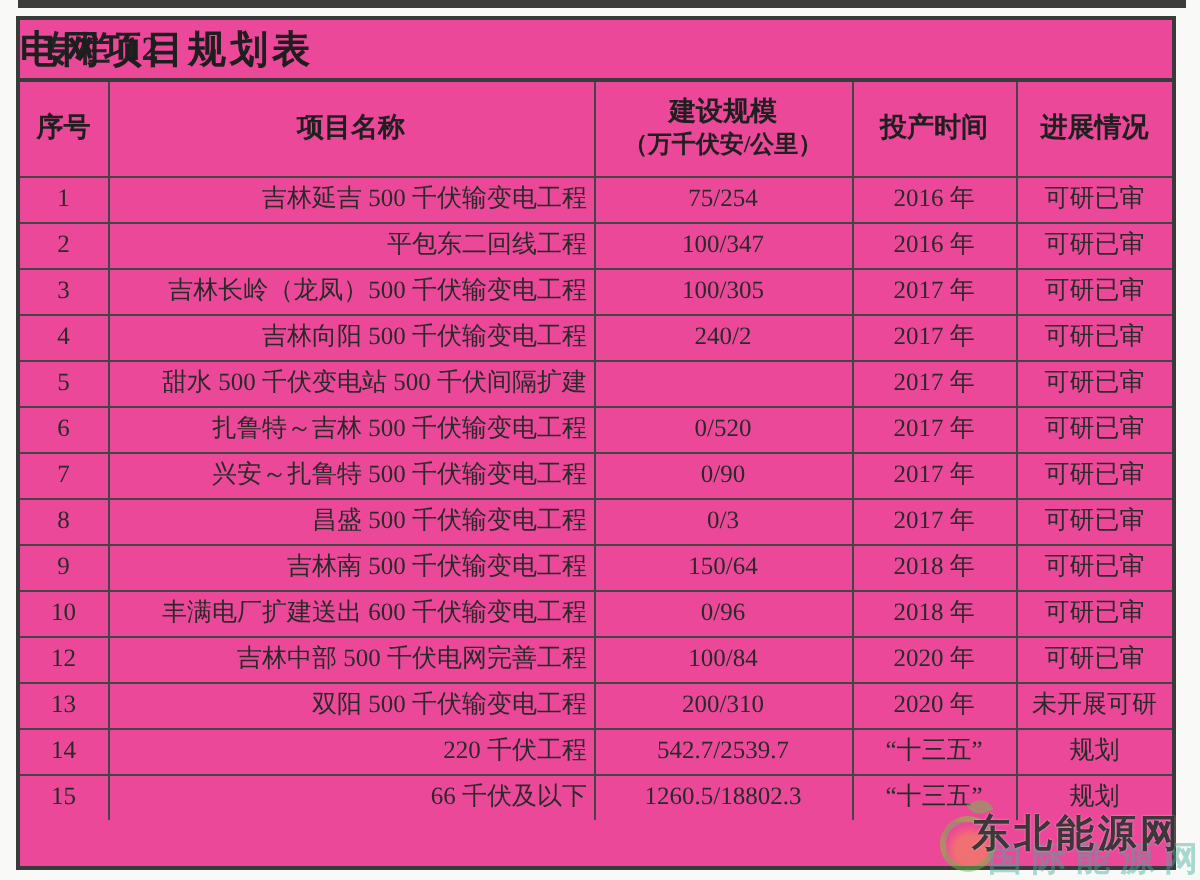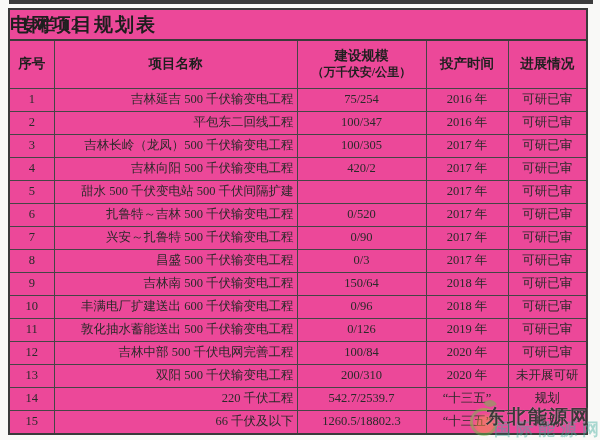--- a/index.html
+++ b/index.html
@@ -188,21 +188,21 @@
           <tr>
             <td>3</td>
             <td class="cell-left">吉林长岭（龙凤）500 千伏输变电工程</td>
             <td>100/305</td>
             <td>2017 年</td>
             <td>可研已审</td>
           </tr>
           <tr>
             <td>4</td>
             <td class="cell-left">吉林向阳 500 千伏输变电工程</td>
-            <td>420/2</td>
+            <td>240/2</td>
             <td>2017 年</td>
             <td>可研已审</td>
           </tr>
           <tr>
             <td>5</td>
             <td class="cell-left">甜水 500 千伏变电站 500 千伏间隔扩建</td>
             <td></td>
             <td>2017 年</td>
             <td>可研已审</td>
           </tr>
@@ -232,27 +232,20 @@
             <td class="cell-left">吉林南 500 千伏输变电工程</td>
             <td>150/64</td>
             <td>2018 年</td>
             <td>可研已审</td>
           </tr>
           <tr>
             <td>10</td>
             <td class="cell-left">丰满电厂扩建送出 600 千伏输变电工程</td>
             <td>0/96</td>
             <td>2018 年</td>
-            <td>可研已审</td>
-          </tr>
-          <tr>
-            <td>11</td>
-            <td class="cell-left">敦化抽水蓄能送出 500 千伏输变电工程</td>
-            <td>0/126</td>
-            <td>2019 年</td>
             <td>可研已审</td>
           </tr>
           <tr>
             <td>12</td>
             <td class="cell-left">吉林中部 500 千伏电网完善工程</td>
             <td>100/84</td>
             <td>2020 年</td>
             <td>可研已审</td>
           </tr>
           <tr>

